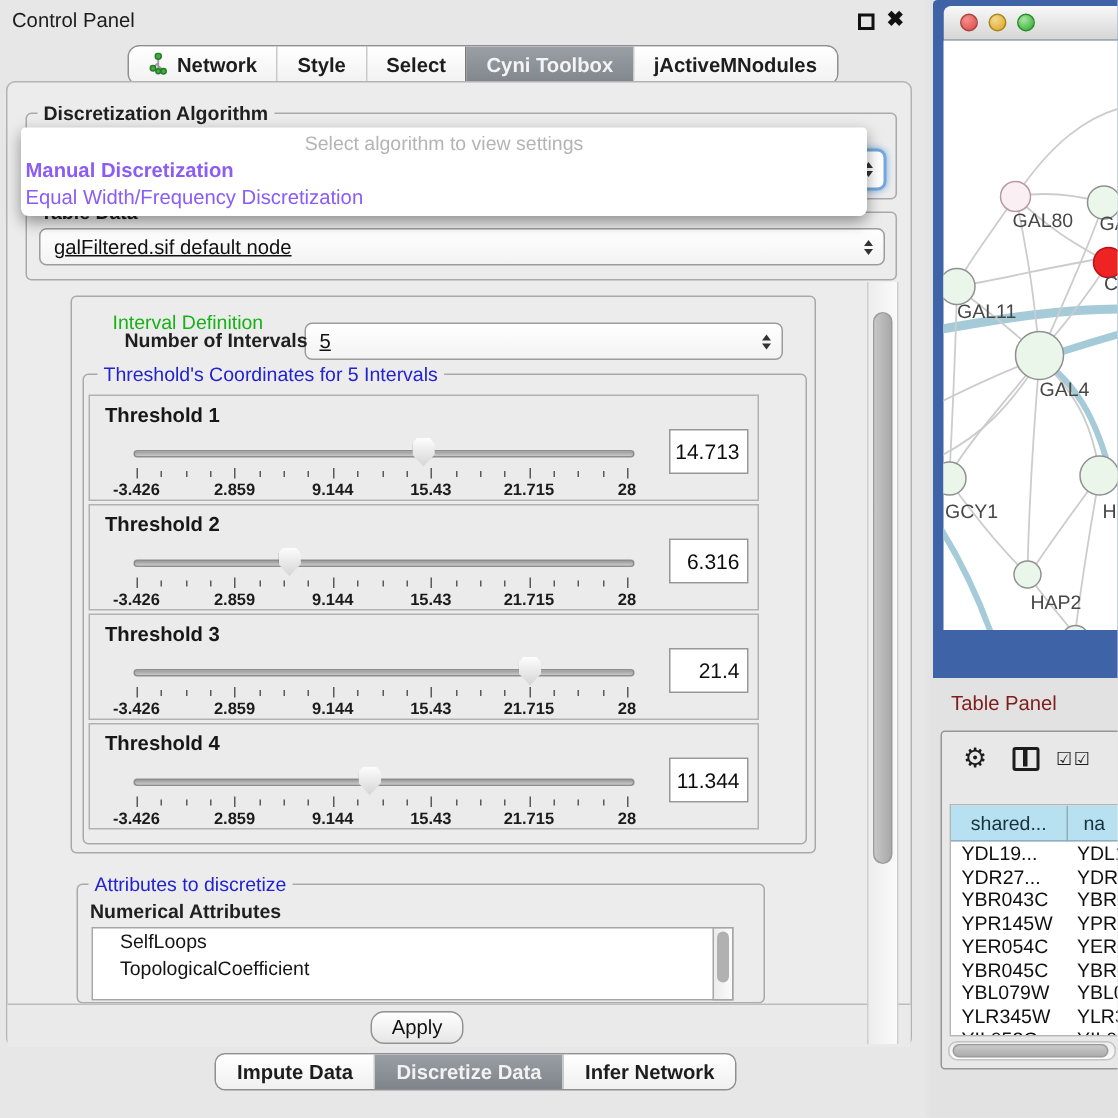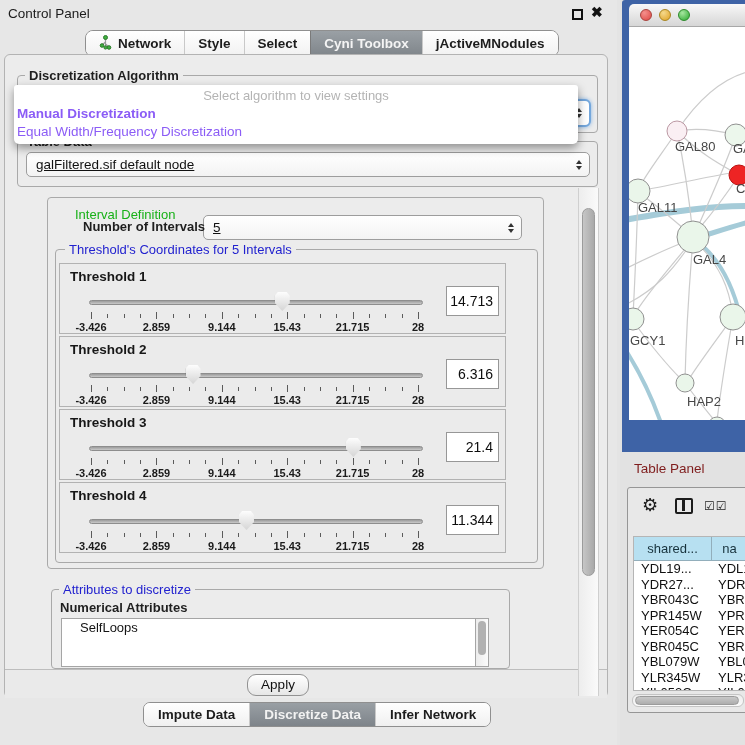--- a/index.html
+++ b/index.html
@@ -363,20 +363,21 @@
     </div>
     <div class="thr-value">11.344</div>
   </div>
       </div>
 
     <div class="groupbox" style="left:46px; top:534px; width:459px; height:80px;"></div>
     <div class="grouplab lab-blue" style="left:54px; top:527px;">Attributes to discretize</div>
     <div class="grouplab lab-dark" style="left:51px; top:545px; background:transparent;">Numerical Attributes</div>
     <div id="attr-list">
         <div class="attr-item">SelfLoops</div>
+        <div class="attr-item">TopologicalCoefficient</div>
       </div>
     <div id="attr-scroll">
         <div class="sthumb"></div>
       </div>
 
     <div id="apply-bar">
       <div id="apply-btn">Apply</div>
     </div>
 
     <div id="main-scroll">

